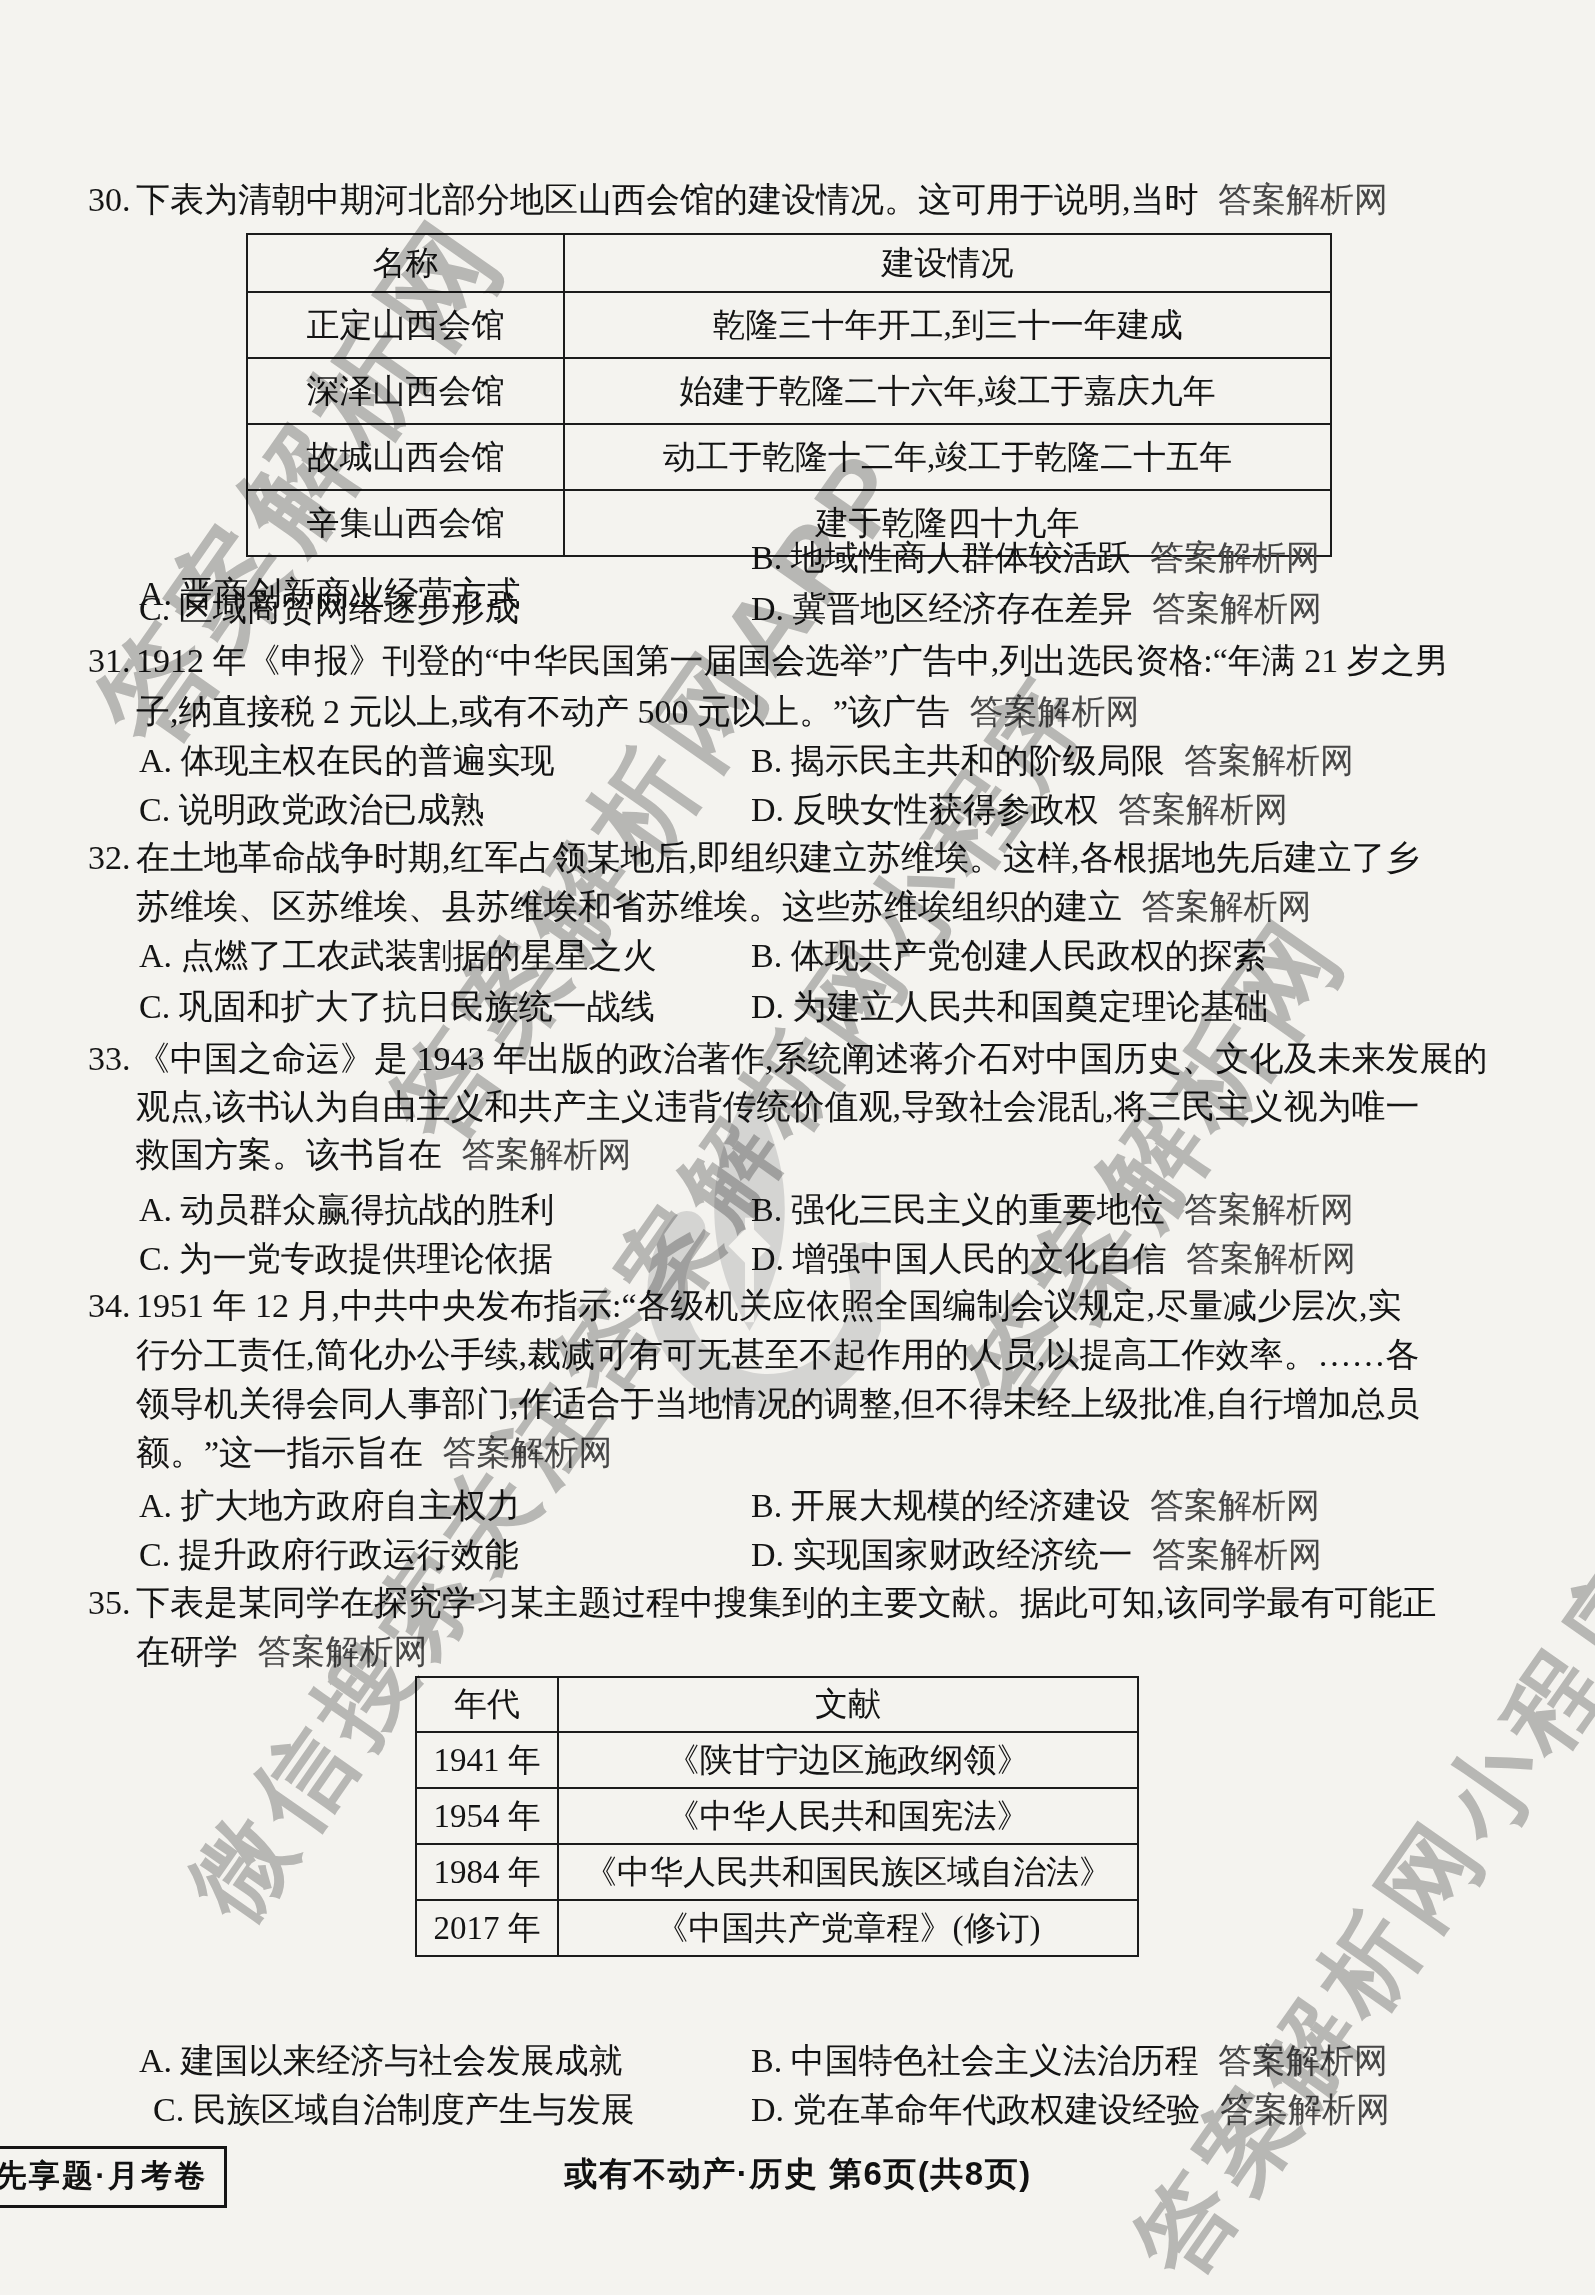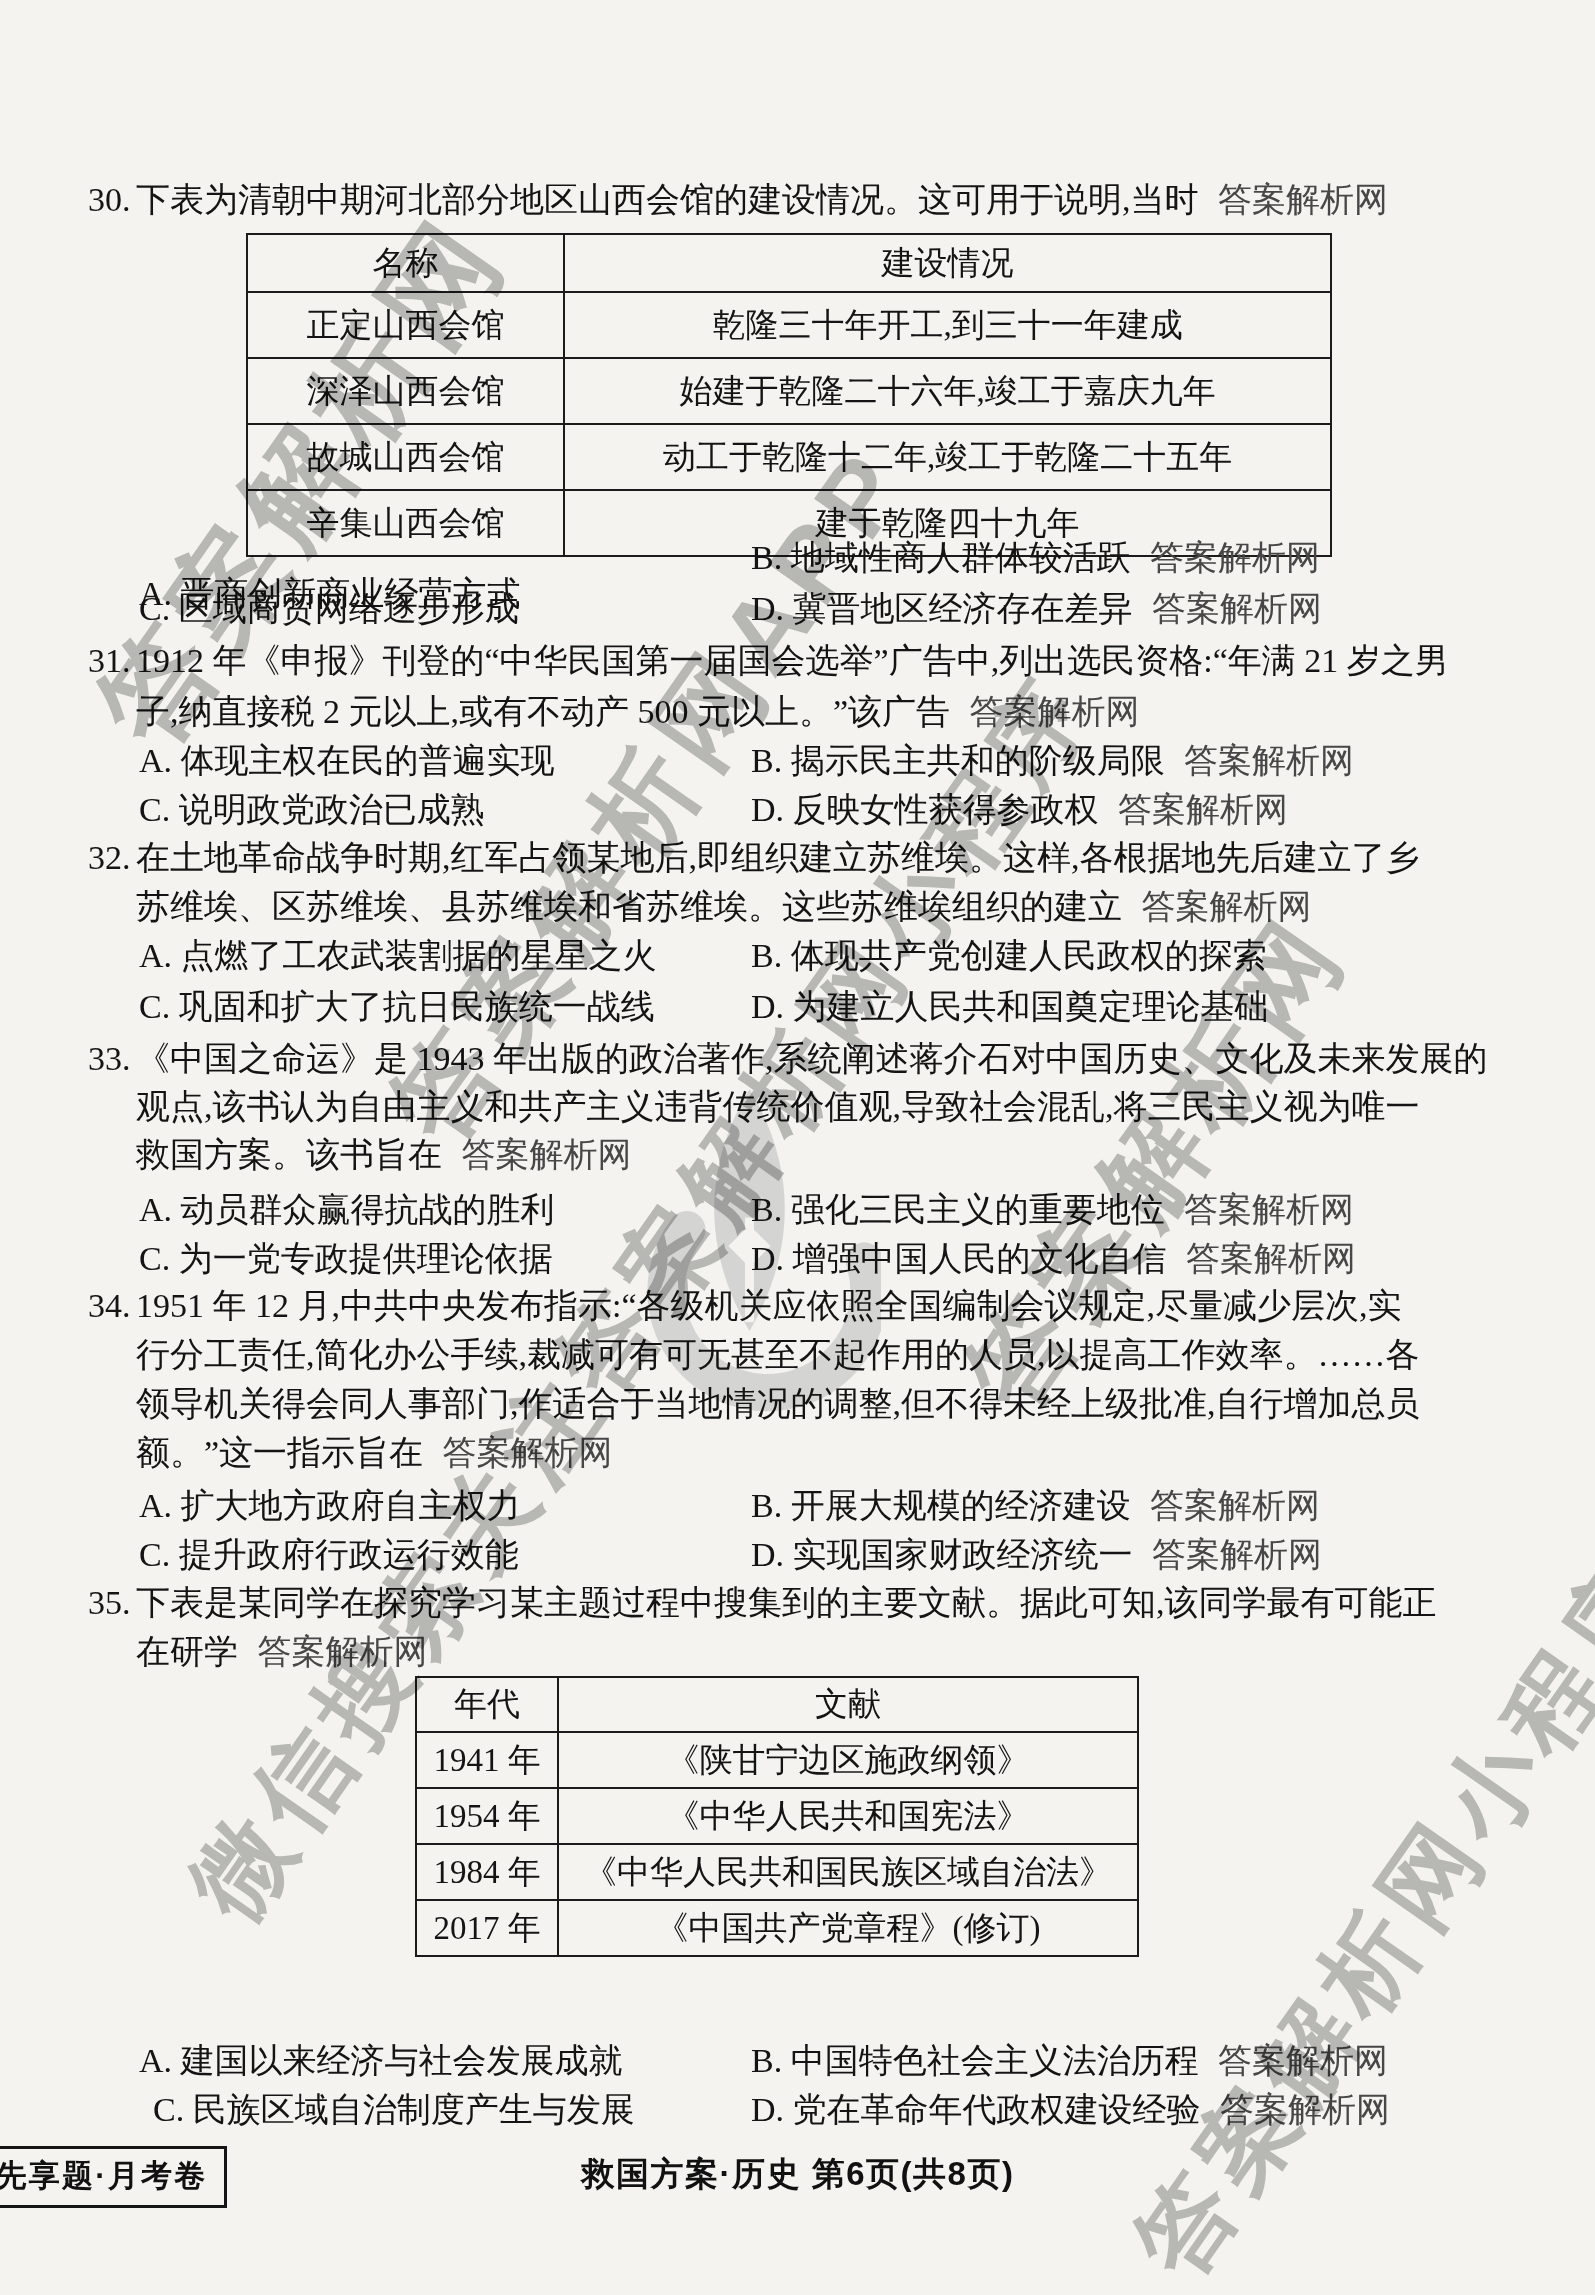--- a/index.html
+++ b/index.html
@@ -205,18 +205,18 @@
 
     <div class="line optL" style="top:2039px;"><span>A. 建国以来经济与社会发展成就</span></div>
     <div class="line optR" style="top:2039px;"><span>B. 中国特色社会主义法治历程</span><span class="wm-inline">答案解析网</span></div>
     <div class="line optL" style="top:2088px;margin-left:14px;"><span>C. 民族区域自治制度产生与发展</span></div>
     <div class="line optR" style="top:2088px;"><span>D. 党在革命年代政权建设经验</span><span class="wm-inline">答案解析网</span></div>
 
     <div class="footer-box">
       <span>先享题·月考卷</span>
     </div>
     <div class="footer-center">
-      <span>救国方案·历史 第6页(共8页)</span>
+      <span>或有不动产·历史 第6页(共8页)</span>
     </div>
 
   </div>
 </div>
 
 
 </body></html>

